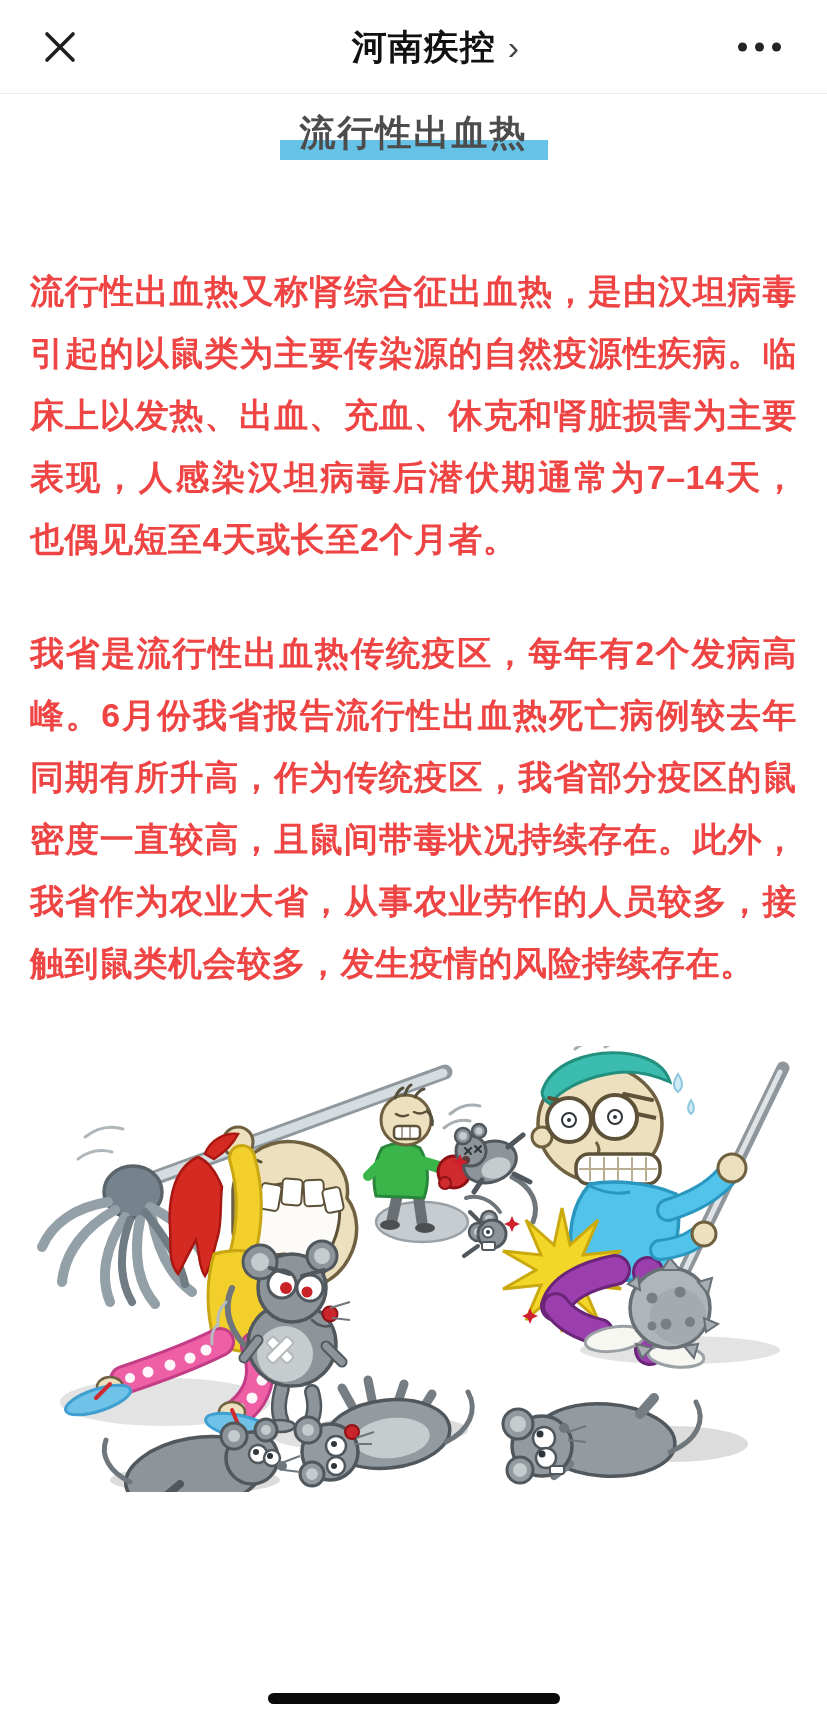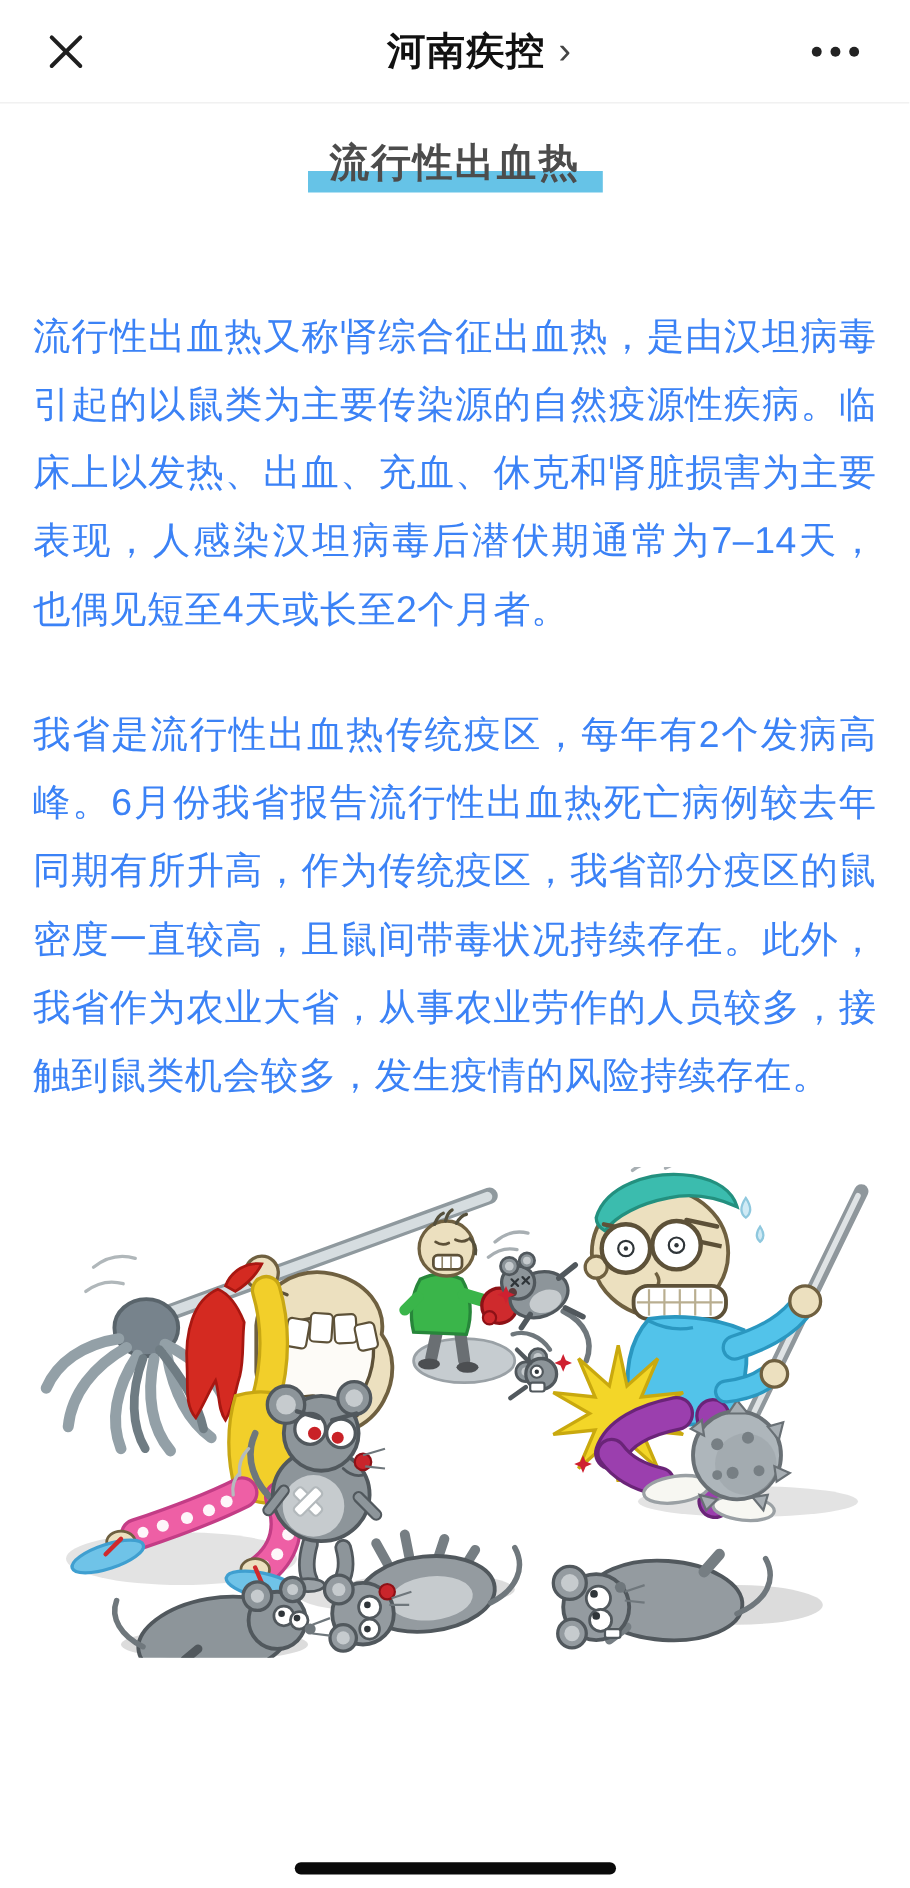--- a/index.html
+++ b/index.html
@@ -26,31 +26,31 @@
   .nav-title .chev{font-size:34px;color:#454545;margin-left:12px;font-weight:400;line-height:1;}
   .more-btn{
     position:absolute;right:40px;top:50%;transform:translateY(-50%);
     background:none;border:none;padding:6px;cursor:pointer;
     display:flex;align-items:center;gap:8px;
   }
   .more-btn .dot{width:9px;height:9px;border-radius:50%;background:#232323;display:block;}
   
   .article{padding:0 30px;}
   .article-title{
-    margin:32px 0 100px 0;text-align:center;
+    margin:17px 0 100px 0;text-align:center;
     font-size:36px;line-height:44px;font-weight:700;color:#4c4c4c;letter-spacing:2px;
   }
   .article-title .hl{
     display:inline-block;padding:0 20px 5px 20px;
     background:linear-gradient(to bottom, transparent 60%, #66c3e7 60%);
   }
   .article p{
     margin:0 0 52px 0;
-    font-size:34px;line-height:62px;color:#3b82f6;
-    text-align:justify;letter-spacing:0.5px;
+    font-size:34px;line-height:62px;color:#ef4444;
+    text-align:justify;letter-spacing:0.5px;font-weight:bold;
   }
   .illustration{margin:32px 0 0 0;width:767px;height:446px;}
   .illustration svg{display:block;}
   
   .home-indicator{
     position:absolute;left:50%;bottom:12px;transform:translateX(-50%);
     width:292px;height:11px;border-radius:6px;background:#0a0a0a;z-index:9;
   }
 </style>
 </head>

